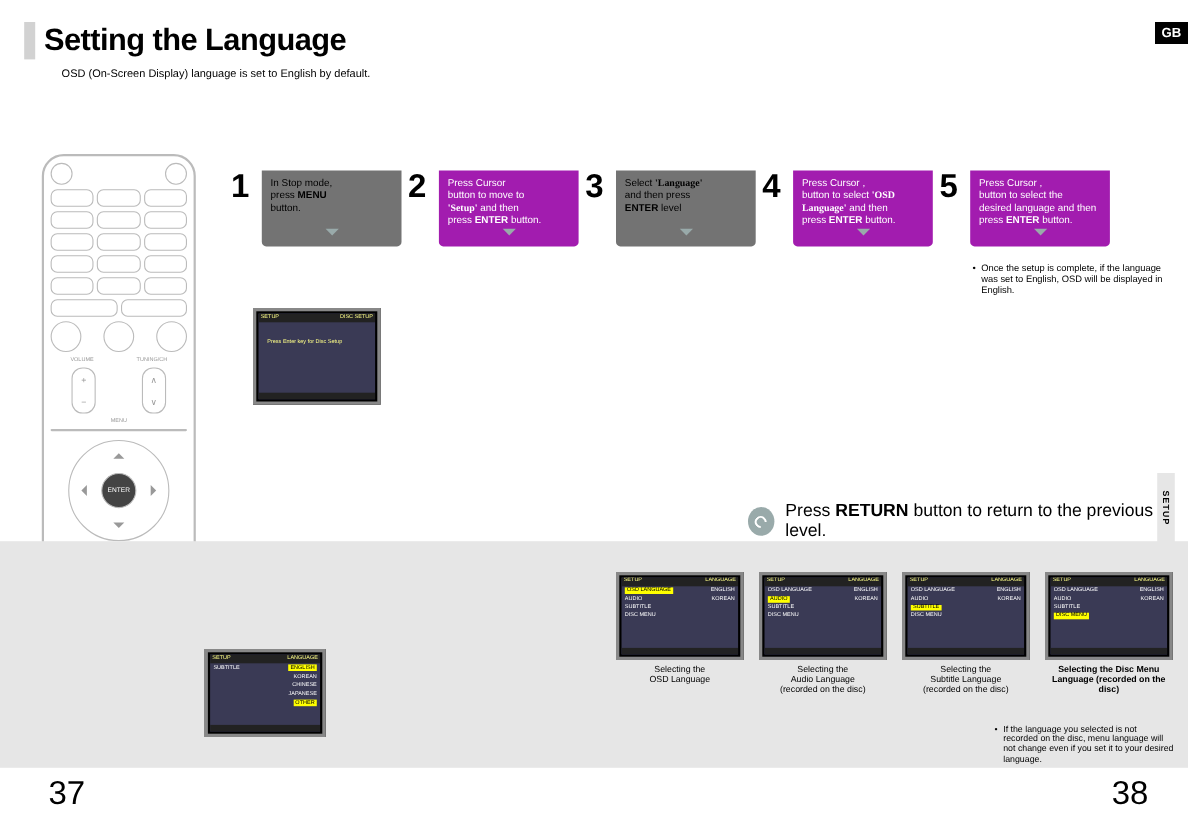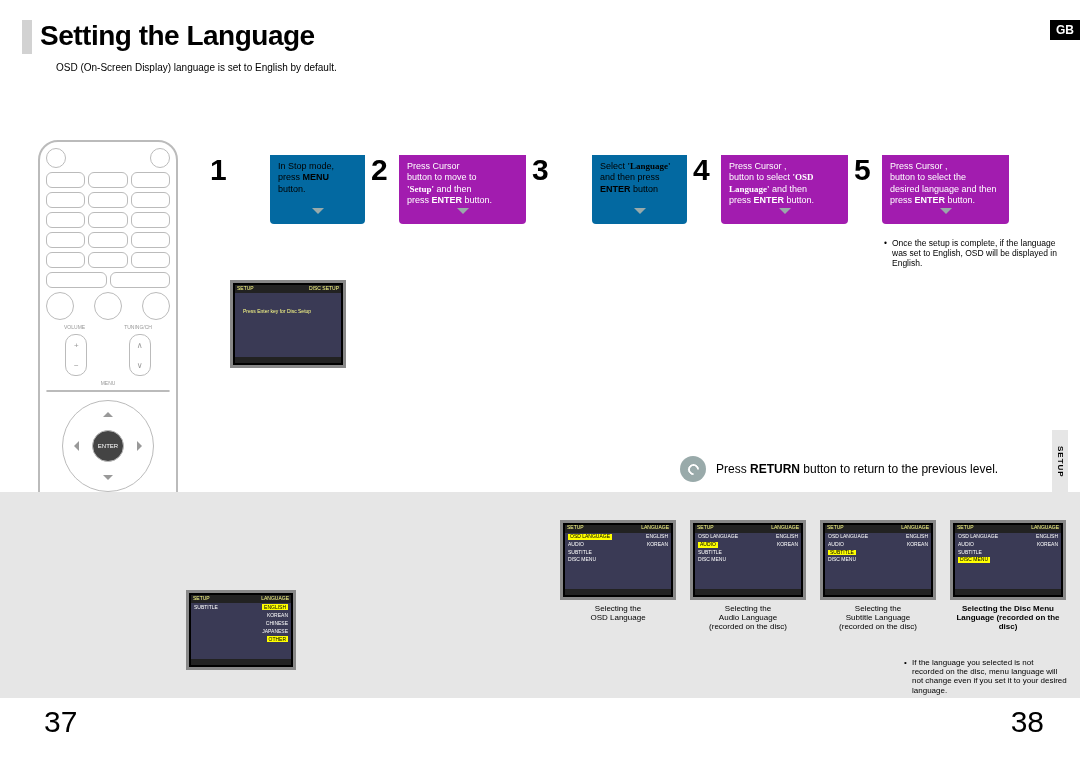--- a/index.html
+++ b/index.html
@@ -129,21 +129,21 @@
   .tab-body {
     background: #a21caf;
     color: #fff;
     font-size: 9px;
     line-height: 1.25;
     padding: 6px 8px 18px 8px;
     border-radius: 0 0 4px 4px;
     position: relative;
     flex: 1;
   }
-  .tab.light .tab-body { background:#0369a1; color:#000;margin-left:32px; }
+  .tab.light .tab-body { background:#737373; color:#000; }
   .tab-body .enter-key {
     position: absolute;
     bottom: 4px;
     left: 50%;
     transform: translateX(-50%);
     width: 0; height: 0;
     border: 6px solid transparent;
     border-top-color: #9aa;
   }
   .tab.light .enter-key { border-top-color:#9aa; }
@@ -191,21 +191,21 @@
   .bottom-strip {
     position:absolute;
     left:0; right:0; top:492px; height:206px;
     background:#e6e6e6;
   }
 
   .return-row {
     position:absolute;
     top:456px; left:680px; right:20px;
     display:flex; align-items:center; gap:10px;
-    font-size:12px;
+    font-size:16px;
   }
   .circle-dot {
     width:26px; height:26px; border-radius:50%;
     background:#9aa;
     display:flex; align-items:center; justify-content:center;
     position:relative;
   }
   .circle-dot::after {
     content:"";
     width:7px;height:7px;border:2px solid #fff;border-radius:50%;
@@ -389,21 +389,21 @@
         <span><span class="bold serif">'Setup'</span> and then</span><br>
         <span>press <span class="bold">ENTER</span> button.</span>
         <div class="enter-key"></div>
       </div>
     </div>
     <div class="tab light">
       <div class="tab-num">3</div>
       <div class="tab-body">
         <span>Select <span class="bold serif">'Language'</span></span><br>
         <span>and then press</span><br>
-        <span class="bold">ENTER <span style="font-weight:normal">button</span></span>
+        <span class="bold">ENTER <span style="font-weight:normal">level</span></span>
         <div class="enter-key"></div>
       </div>
     </div>
     <div class="tab">
       <div class="tab-num">4</div>
       <div class="tab-body">
         <span>Press Cursor       ,</span><br>
         <span>button to select <span class="bold serif">'OSD</span></span><br>
         <span><span class="bold serif">Language'</span> and then</span><br>
         <span>press <span class="bold">ENTER</span> button.</span>

